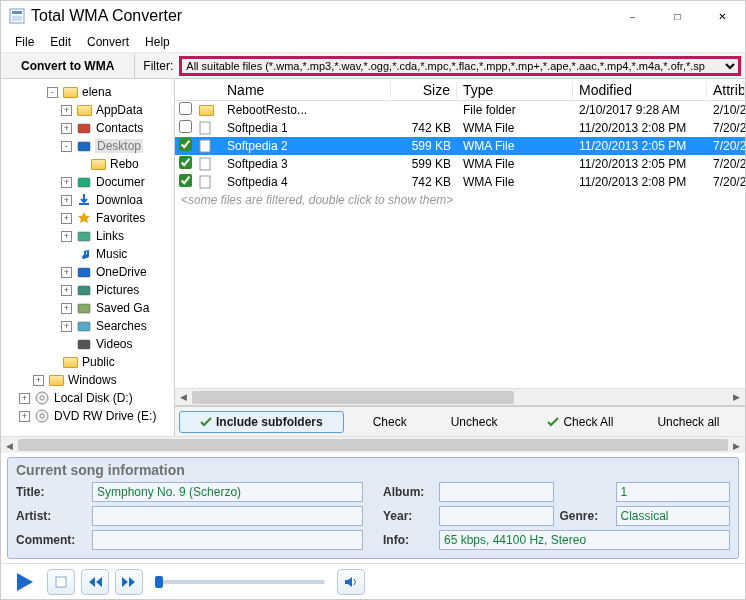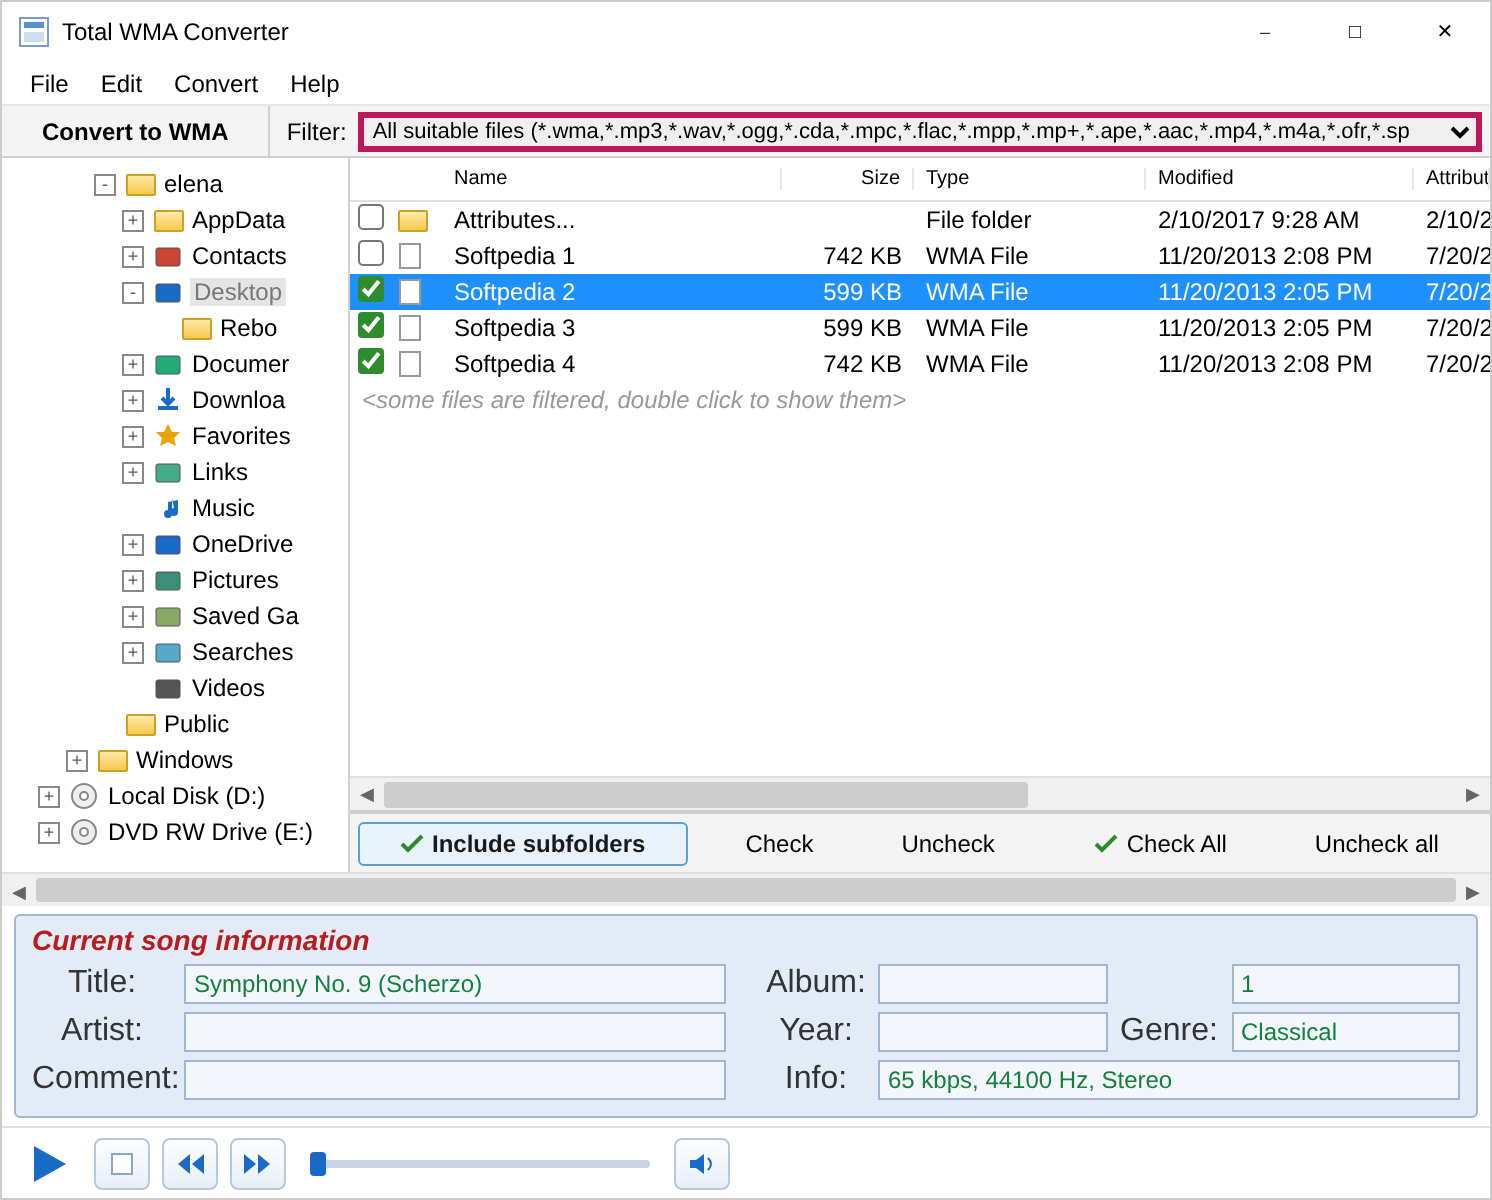--- a/index.html
+++ b/index.html
@@ -1,39 +1,39 @@
 <!DOCTYPE html>
 <html><head>
 <meta charset="utf-8">
 <style>
 * { box-sizing: border-box; margin: 0; padding: 0; }
 body { font-family: "Segoe UI", Tahoma, sans-serif; font-size: 12px; background: #fff; color: #000; width: 746px; height: 600px; overflow: hidden; border: 1px solid #ccc; display: flex; flex-direction: column; }
 .titlebar { height: 30px; display: flex; align-items: center; padding: 0 0 0 8px; }
 .titlebar .icon { width: 16px; height: 16px; margin-right: 6px; display: inline-flex; }
-.titlebar .title { flex: 1; font-size: 12px; }
+.titlebar .title { flex: 1; font-size: 16px; }
 .winbtns { display: flex; }
 .winbtns div { width: 45px; height: 30px; display: flex; align-items: center; justify-content: center; font-family: "Segoe UI Symbol"; font-size: 10px; }
 .menubar { height: 22px; display: flex; align-items: center; padding: 0 6px; border-bottom: 1px solid #e8e8e8; }
 .menubar span { padding: 2px 8px; cursor: default; }
 .toolbar { height: 26px; display: flex; align-items: center; border-bottom: 1px solid #d0d0d0; background: #f3f3f3; font-size: 12px; }
 .toolbar .convert { font-weight: bold; padding: 0 20px; border-right: 1px solid #d0d0d0; height: 100%; display: flex; align-items: center; }
 .toolbar .flabel { padding: 0 6px 0 8px; }
 .toolbar select { flex: 1; height: 20px; font-size: 11px; border: 3px solid #be185d; margin-right: 4px; }
 .main { flex: 1; display: flex; min-height: 0; }
 .tree { width: 174px; border-right: 1px solid #d0d0d0; overflow: hidden; background: #fff; padding-top: 4px; font-size: 12px; }
 .tree-row { display: flex; align-items: center; height: 18px; white-space: nowrap; padding-right: 4px; }
 .tree-row .exp { width: 11px; height: 11px; border: 1px solid #888; margin-right: 4px; display: flex; align-items: center; justify-content: center; font-size: 9px; line-height: 1; color: #555; background: #fff; }
 .tree-row .exp.none { border: none; }
 .tree-row .ticon { width: 16px; height: 14px; margin-right: 3px; display: inline-flex; align-items: center; justify-content: center; }
 .folder-icon { width:15px; height:11px; background: linear-gradient(#ffe9a8,#f5c94b); border:1px solid #c9a227; border-radius:1px; }
 .tree-row.sel .label { background: #e5e5e5; color: #777; padding: 0 2px; }
 .tree-row .label { padding: 0 1px; }
 .right { flex: 1; display: flex; flex-direction: column; min-width: 0; }
 .filelist { flex: 1; display: flex; flex-direction: column; min-height: 0; border-bottom: 1px solid #d0d0d0; }
-.fhdr { display: flex; height: 22px; align-items: center; background: #fff; border-bottom: 1px solid #e0e0e0; font-size: 10px; }
+.fhdr { display: flex; height: 22px; align-items: center; background: #fff; border-bottom: 1px solid #e0e0e0; font-size: 14px; }
 .fhdr div { border-right: 1px solid #e8e8e8; padding: 0 6px; overflow: hidden; white-space: nowrap; }
 .c-chk { width: 24px; flex: none; padding: 0 4px !important; }
 .c-ico { width: 22px; flex: none; padding: 0 !important; }
 .c-name { width: 170px; flex: none; }
 .c-size { width: 66px; flex: none; text-align: right; }
 .c-type { width: 116px; flex: none; }
 .c-mod { width: 134px; flex: none; }
 .c-attr { flex: 1; }
 .frow { display: flex; height: 18px; align-items: center; font-size: 12px; }
 .frow > div { padding: 0 6px; overflow: hidden; white-space: nowrap; }
@@ -47,25 +47,25 @@
 .actionbar { height: 30px; display: flex; align-items: center; background: #f3f3f3; border-top: 1px solid #d0d0d0; padding: 0 4px; gap: 2px; font-size: 12px; overflow:hidden; white-space:nowrap; }
 .actionbar .btn { padding: 3px 20px; border: 1px solid transparent; border-radius: 3px; display: flex; align-items: center; gap: 4px; }
 .actionbar .btn.primary { border: 1px solid #5aa0d8; background: #e8f2fb; font-weight: bold; color:#1a1a1a; }
 .actionbar .sep { width:1px; height:20px; background:#d0d0d0; margin:0 2px; }
 .actionbar .faded { color:#999; }
 .bottom-hscroll { height: 17px; background: #f0f0f0; display:flex; border-top:1px solid #e0e0e0; }
 .bottom-hscroll .sbtn { width:17px; height:17px; display:flex; align-items:center; justify-content:center; font-size:9px; color:#666; }
 .bottom-hscroll .track { flex:1; position:relative; }
 .bottom-hscroll .thumb { position:absolute; left:0; top:2px; bottom:2px; right:0; background:#cdcdcd; border-radius:2px; }
 .infopanel { background: #e3ebf6; border: 1px solid #9fb6d4; margin: 4px 6px; border-radius: 3px; padding: 4px 8px 8px; }
-.infopanel .hdr { color: #b91c1c; font-style: italic; font-weight: bold; font-size: 14px; padding-bottom: 4px; }
+.infopanel .hdr { color: #737373; font-weight: bold; font-size: 14px; padding-bottom: 4px; }
 .infogrid { display: flex; gap: 20px; }
 .infocol { display: grid; grid-template-columns: 70px 1fr; gap: 4px 6px; align-items: center; }
 .infocol.right-col { grid-template-columns: 50px 1fr 50px 1fr; }
-.infocol label { text-align: center; font-weight: normal; color: #333; font-size:16px; }
+.infocol label { text-align: left; font-weight: bold; color: #333; font-size:12px; }
 .infocol .val { border: 1px solid #9fb6d4; background: #f3f7fc; height: 20px; padding: 2px 4px; color: #15803d; font-size: 12px; min-width: 80px; overflow:hidden; }
 .player { height: 36px; display: flex; align-items: center; padding: 0 8px; gap: 6px; border-top: 1px solid #e0e0e0; }
 .pbtn { width: 28px; height: 26px; border: 1px solid #b8c8dc; border-radius: 4px; background: linear-gradient(#fdfefe,#e6eef7); display: flex; align-items: center; justify-content: center; color: #1a6ac8; }
 .pbtn.big { width: 32px; height: 30px; border:none; background:none; }
 .track-slider { flex: 0 0 170px; height: 4px; background: #c8d4e4; position: relative; border-radius:2px; margin:0 6px; }
 .track-slider .knob { position:absolute; left:0; top:-4px; width:8px; height:12px; background:#1a6ac8; border-radius:2px; }
 svg { display:block; }
 .chk-green { accent-color: #2e8b2e; }
 </style>
 </head>
@@ -276,21 +276,21 @@
         <div class="c-type">Type</div>
         <div class="c-mod">Modified</div>
         <div class="c-attr">Attributes</div>
       </div>
       <div id="filerows">
           <div class="frow">
             <div class="c-chk"><input type="checkbox" class="chk-green" style=""></div>
             <div class="c-ico">
               <div class="folder-icon"></div>
             </div>
-            <div class="c-name">Attributes...</div>
+            <div class="c-name">RebootResto...</div>
             <div class="c-size"></div>
             <div class="c-type">File folder</div>
             <div class="c-mod">2/10/2017 9:28 AM</div>
             <div class="c-attr">2/10/2017 9:</div>
           </div>
           <div class="frow">
             <div class="c-chk"><input type="checkbox" class="chk-green" style=""></div>
             <div class="c-ico">
               <svg width="12" height="14">
                 <rect x="1" y="1" width="10" height="12" fill="#fff" stroke="#999"></rect>

